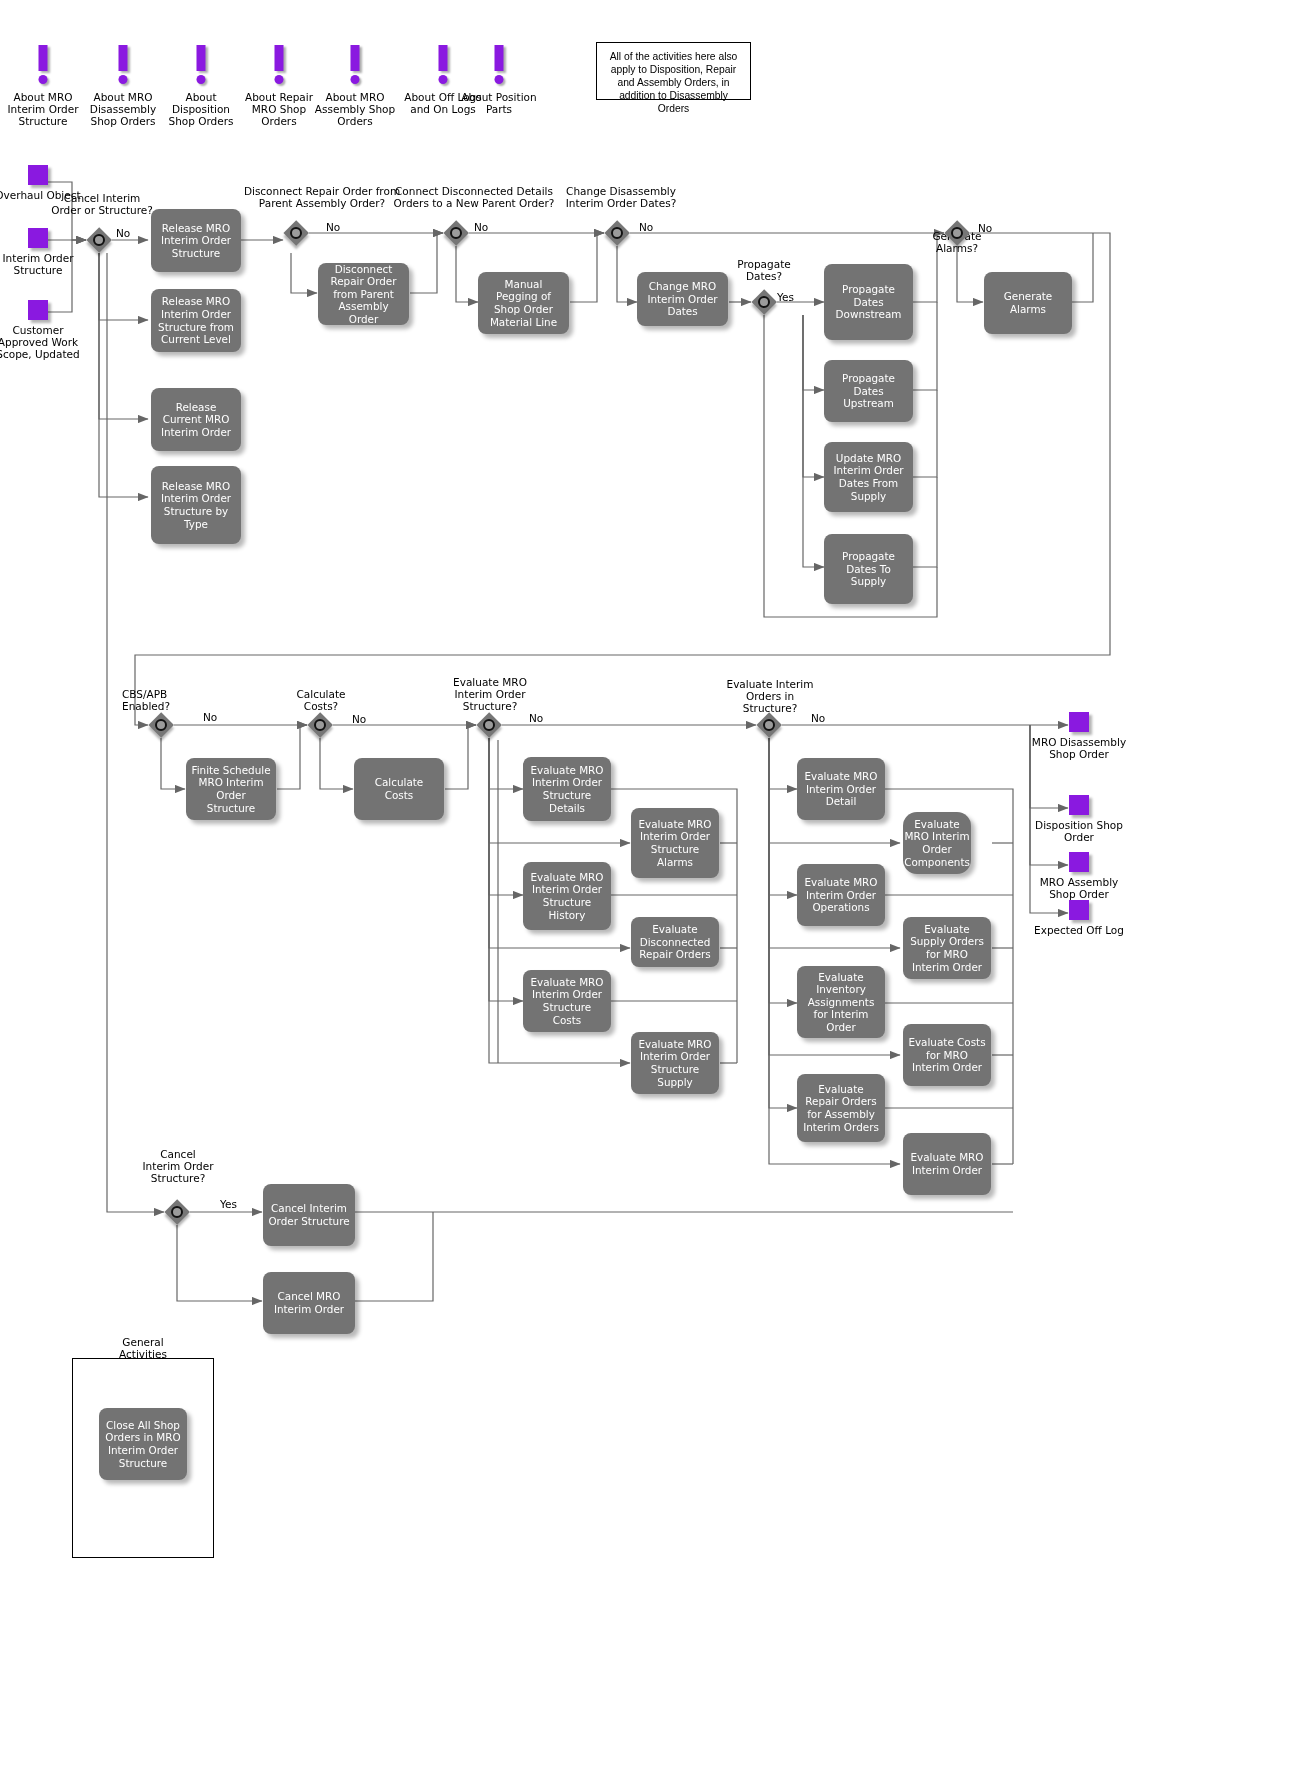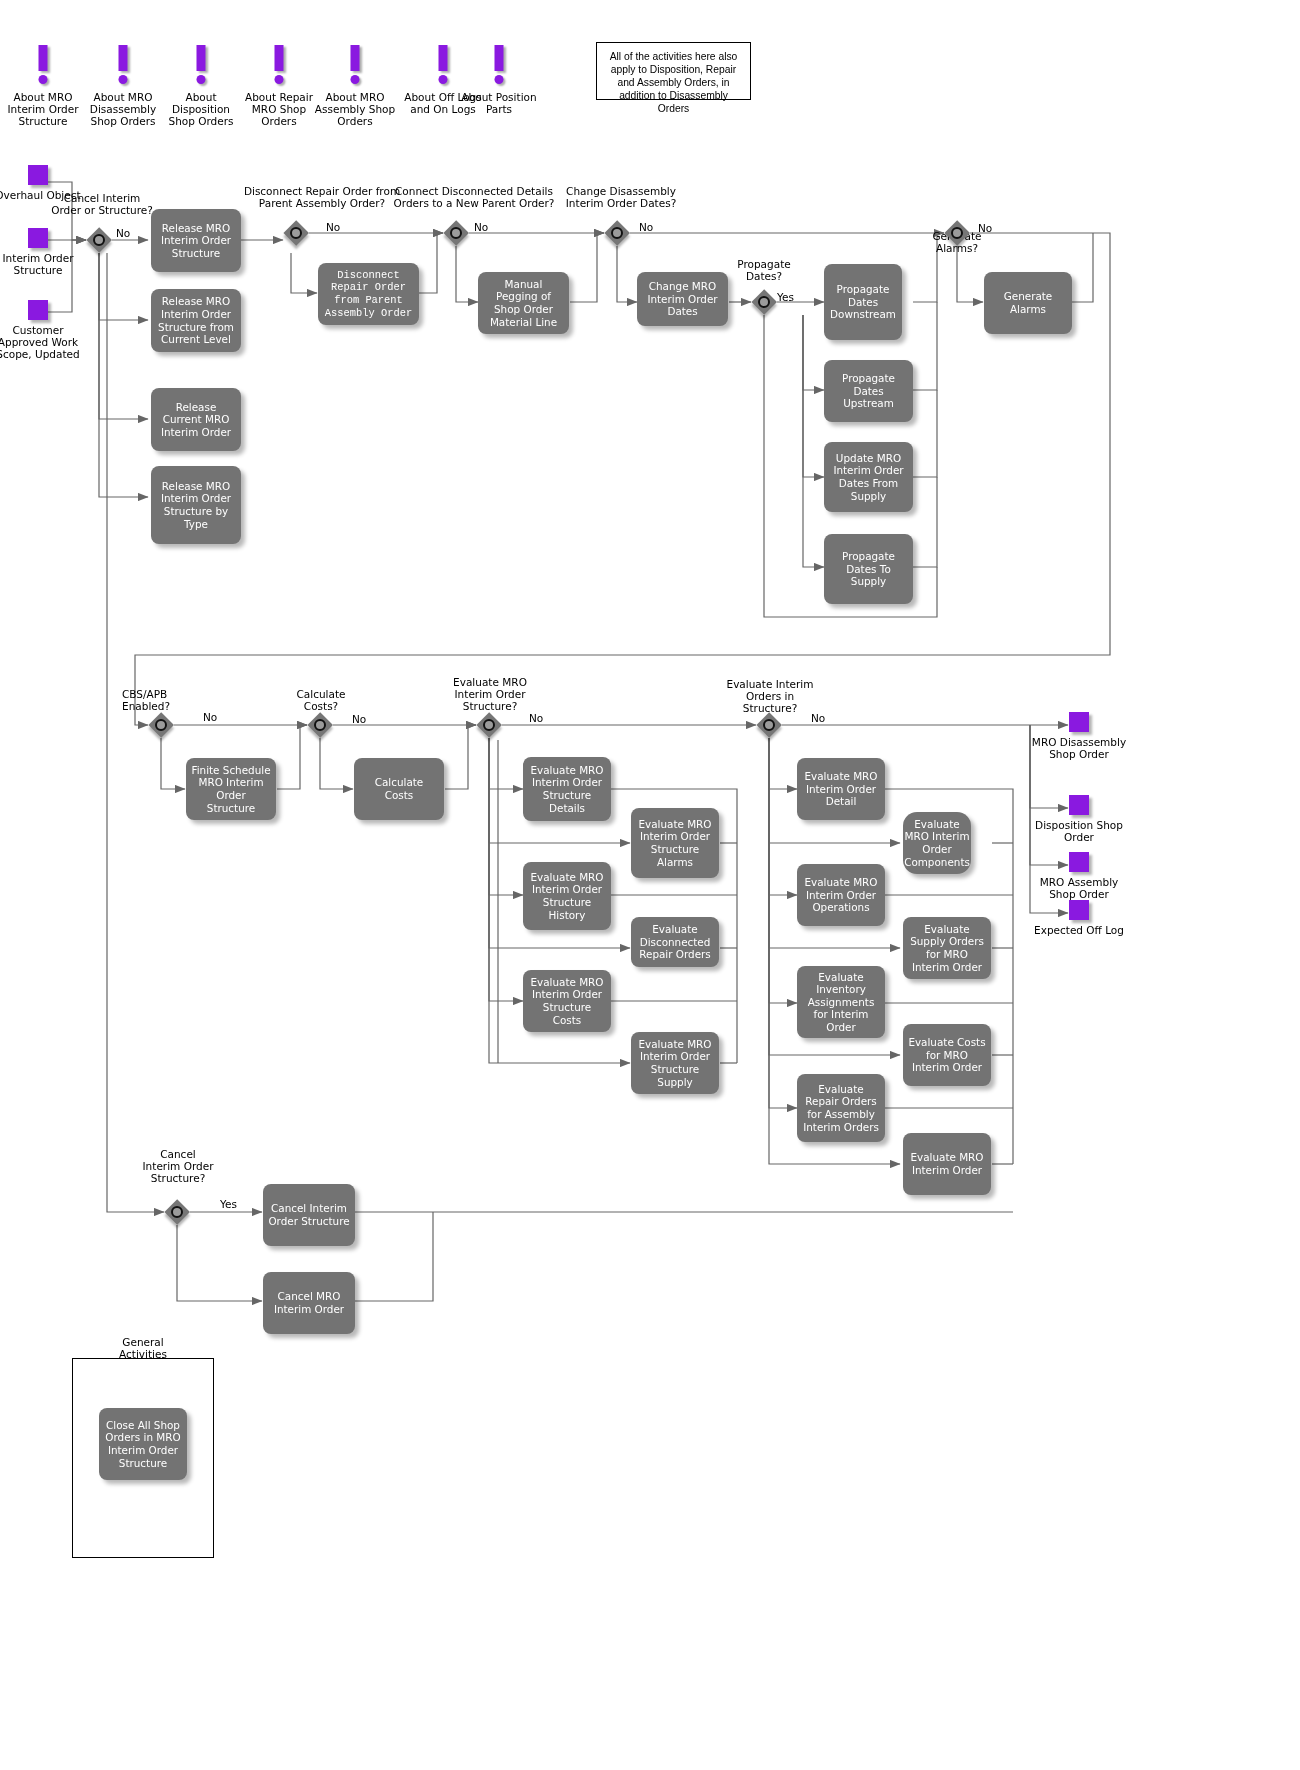--- a/index.html
+++ b/index.html
@@ -446,25 +446,25 @@
       <div class="dia"></div>
       <div class="ring"></div>
     </div>
   <div class="flowlabel" style="left:220px; top:1198px;">Yes</div>
 
   <div class="task" style="left:151px; top:209px; width:90px; height:63px;">Release MRO Interim Order Structure</div>
   <div class="task" style="left:151px; top:289px; width:90px; height:63px;">Release MRO Interim Order Structure from Current Level</div>
   <div class="task" style="left:151px; top:388px; width:90px; height:63px;">Release Current MRO Interim Order</div>
   <div class="task" style="left:151px; top:466px; width:90px; height:78px;">Release MRO Interim Order Structure by Type</div>
 
-  <div class="task" style="left:318px; top:263px; width:101px; height:62px;font-family:Liberation Mono, monospace;">Disconnect Repair Order from Parent Assembly Order</div>
+  <div class="task" style="left:318px; top:263px; width:91px; height:62px;">Disconnect Repair Order from Parent Assembly Order</div>
   <div class="task" style="left:478px; top:272px; width:91px; height:62px;">Manual Pegging of Shop Order Material Line</div>
   <div class="task" style="left:637px; top:272px; width:91px; height:54px;">Change MRO Interim Order Dates</div>
 
-  <div class="task" style="left:824px; top:264px; width:78px; height:76px;">Propagate Dates Downstream</div>
+  <div class="task" style="left:824px; top:264px; width:89px; height:76px;">Propagate Dates Downstream</div>
   <div class="task" style="left:824px; top:360px; width:89px; height:62px;">Propagate Dates Upstream</div>
   <div class="task" style="left:824px; top:442px; width:89px; height:70px;">Update MRO Interim Order Dates From Supply</div>
   <div class="task" style="left:824px; top:534px; width:89px; height:70px;">Propagate Dates To Supply</div>
   <div class="task" style="left:984px; top:272px; width:88px; height:62px;">Generate Alarms</div>
 
   <div class="task" style="left:186px; top:758px; width:90px; height:62px;">Finite Schedule MRO Interim Order Structure</div>
   <div class="task" style="left:354px; top:758px; width:90px; height:62px;">Calculate Costs</div>
 
   <div class="task" style="left:523px; top:757px; width:88px; height:64px;">Evaluate MRO Interim Order Structure Details</div>
   <div class="task" style="left:631px; top:808px; width:88px; height:70px;">Evaluate MRO Interim Order Structure Alarms</div>

